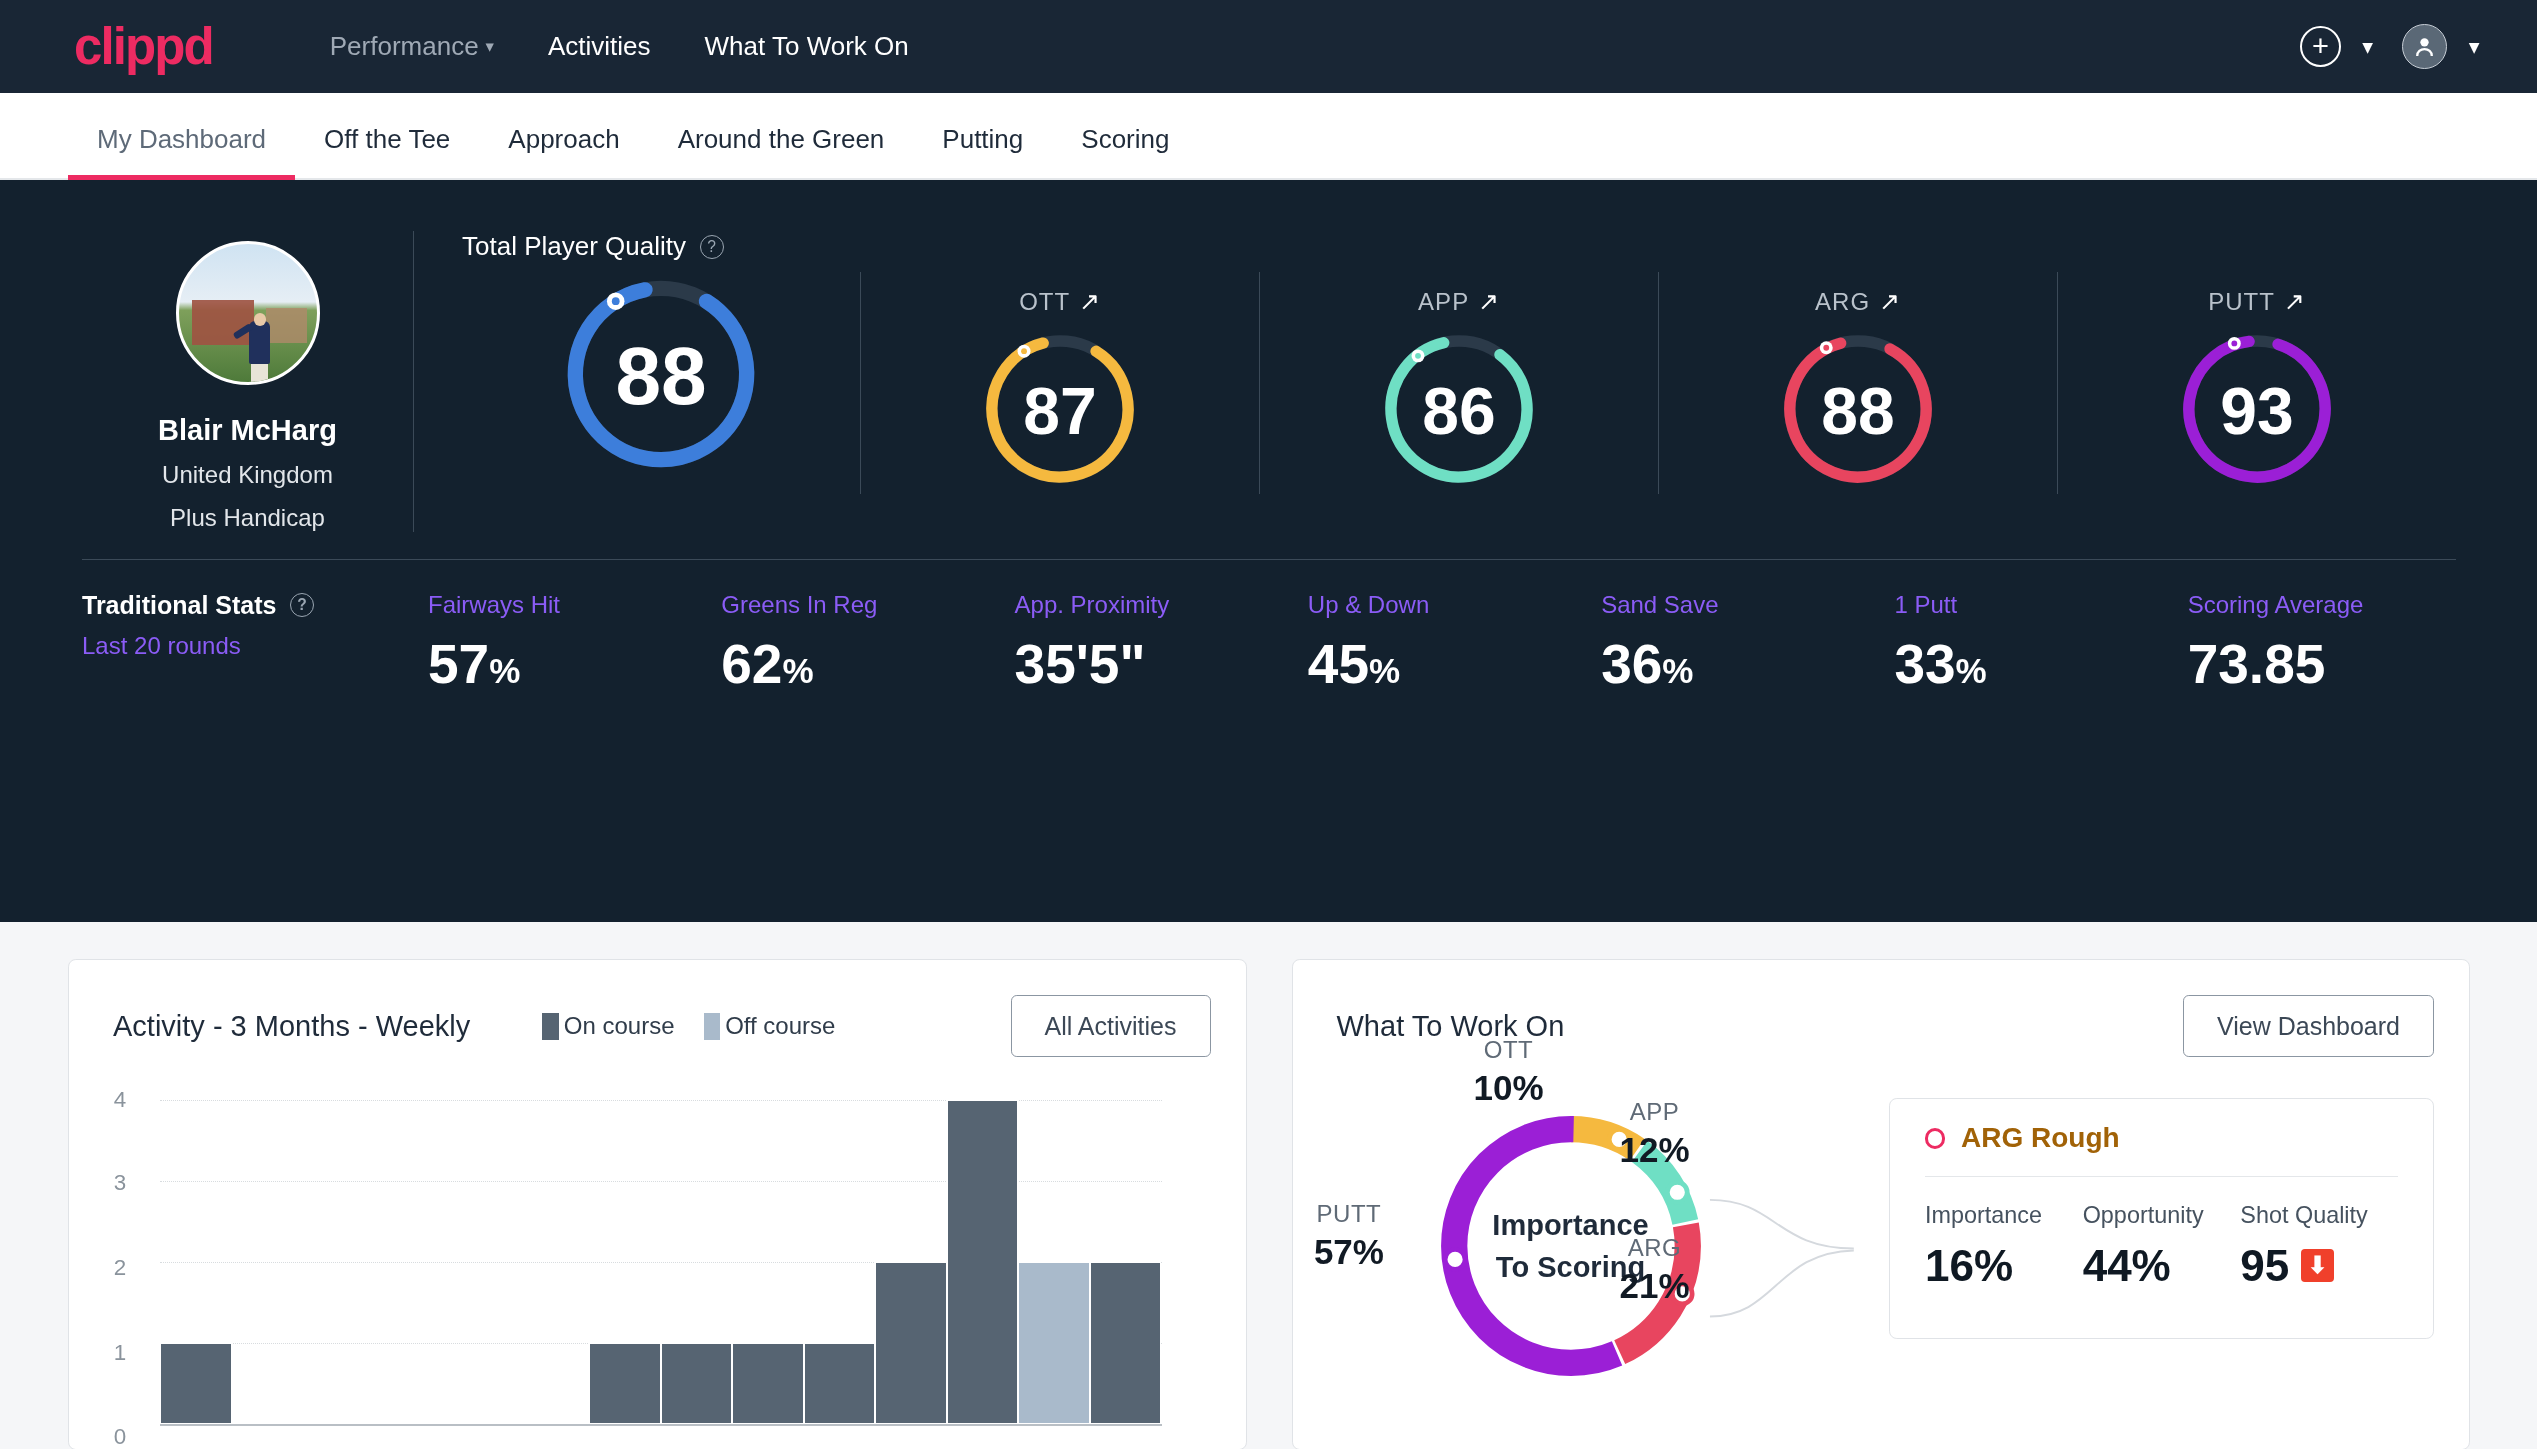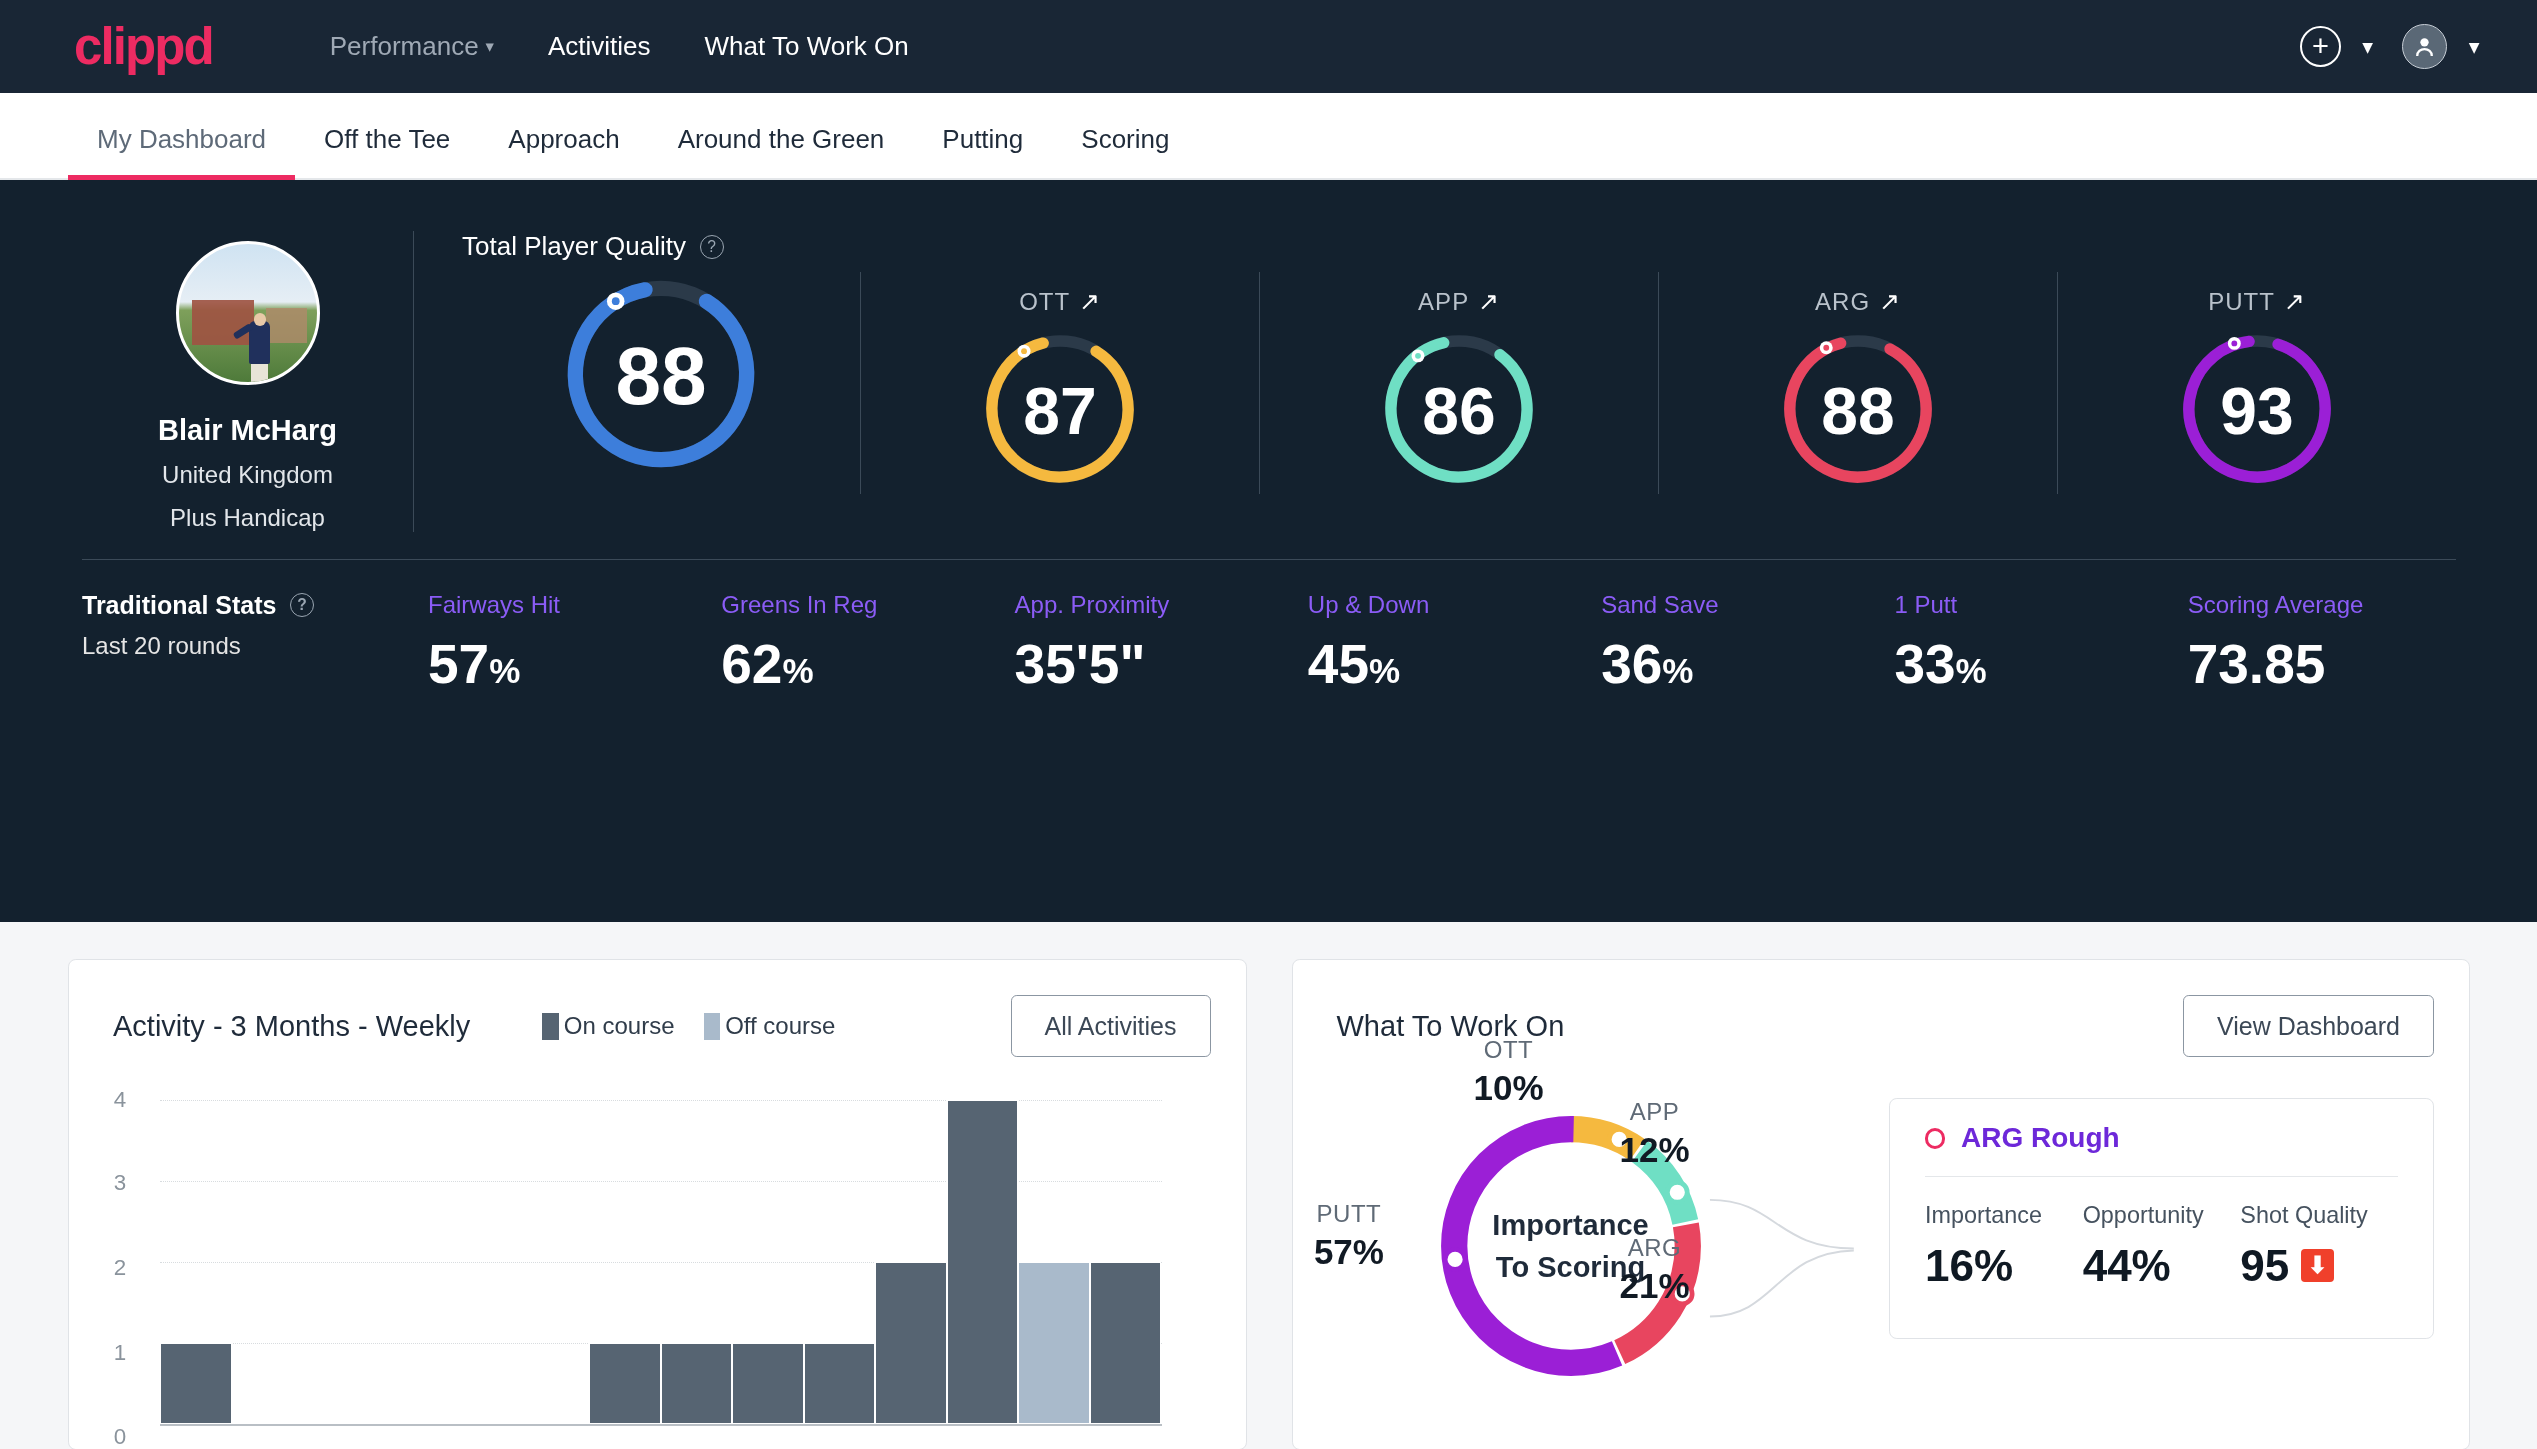--- a/index.html
+++ b/index.html
@@ -146,21 +146,21 @@
   .stats-row {
     display: flex; align-items: flex-start;
     padding: 31px 82px 0 82px;
     gap: 25px;
   }
   .stats-head { width: 321px; }
   .stats-head-title {
     font-size: 25px; font-weight: bold; color: #ffffff;
     display: flex; align-items: center; gap: 13.6px;
   }
-  .stats-head-sub { font-size: 24px; color: #e5e5e5; margin-top: 11.7px; }
+  .stats-head-sub { font-size: 24px; color: #8b5cf6; margin-top: 11.7px; }
   .stat { flex: 1; }
   .stat-label { font-size: 24px; color: #8b5cf6; white-space: nowrap; }
   .stat-value {
     font-size: 55px; font-weight: bold; color: #ffffff; margin-top: 13.6px;
     white-space: nowrap;
   }
   .stat-value .unit { font-size: 35px; }
 
   
   .lower {
@@ -220,21 +220,21 @@
   .detail-card {
     position: absolute; right: 0px; top: 23.4px; width: 545px; height: 241px;
     border: 1.9px solid #e0e3e7; border-radius: 7.8px; background: #fff;
     padding: 23.4px 35px;
   }
   .dc-head { display: flex; align-items: center; gap: 15.6px; }
   .dc-ring {
     width: 20.4px; height: 20.4px; border-radius: 50%;
     border: 3.9px solid #ED2B62;
   }
-  .dc-title { font-size: 28px; font-weight: bold; color: #6d28d9; }
+  .dc-title { font-size: 28px; font-weight: bold; color: #a16207; }
   .dc-rule { border-top: 1.9px solid #e4e7ea; margin: 21.4px 0 25px 0; }
   .dc-metrics { display: flex; }
   .dc-metric { flex: 1; }
   .dc-m-label { font-size: 23.4px; color: #46525f; white-space: nowrap; }
   .dc-m-value {
     font-size: 44px; font-weight: bold; color: #0f1923; margin-top: 11.7px;
     display: flex; align-items: center; gap: 11.7px; white-space: nowrap;
   }
   .down-badge {
     width: 33px; height: 33px; background: #F0402B; border-radius: 3.9px;

